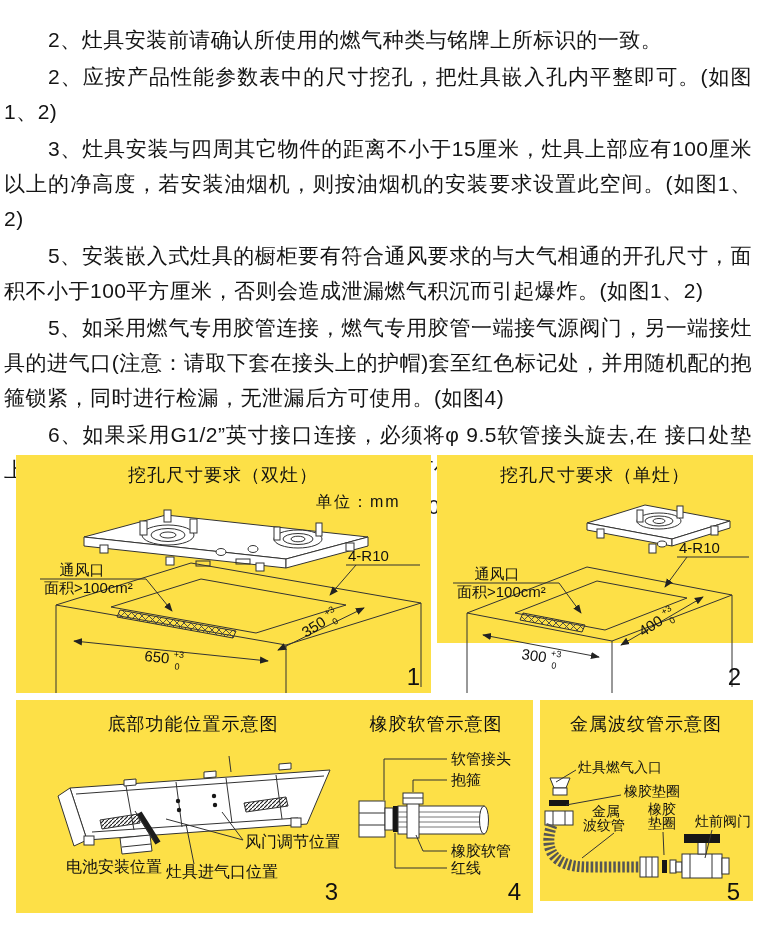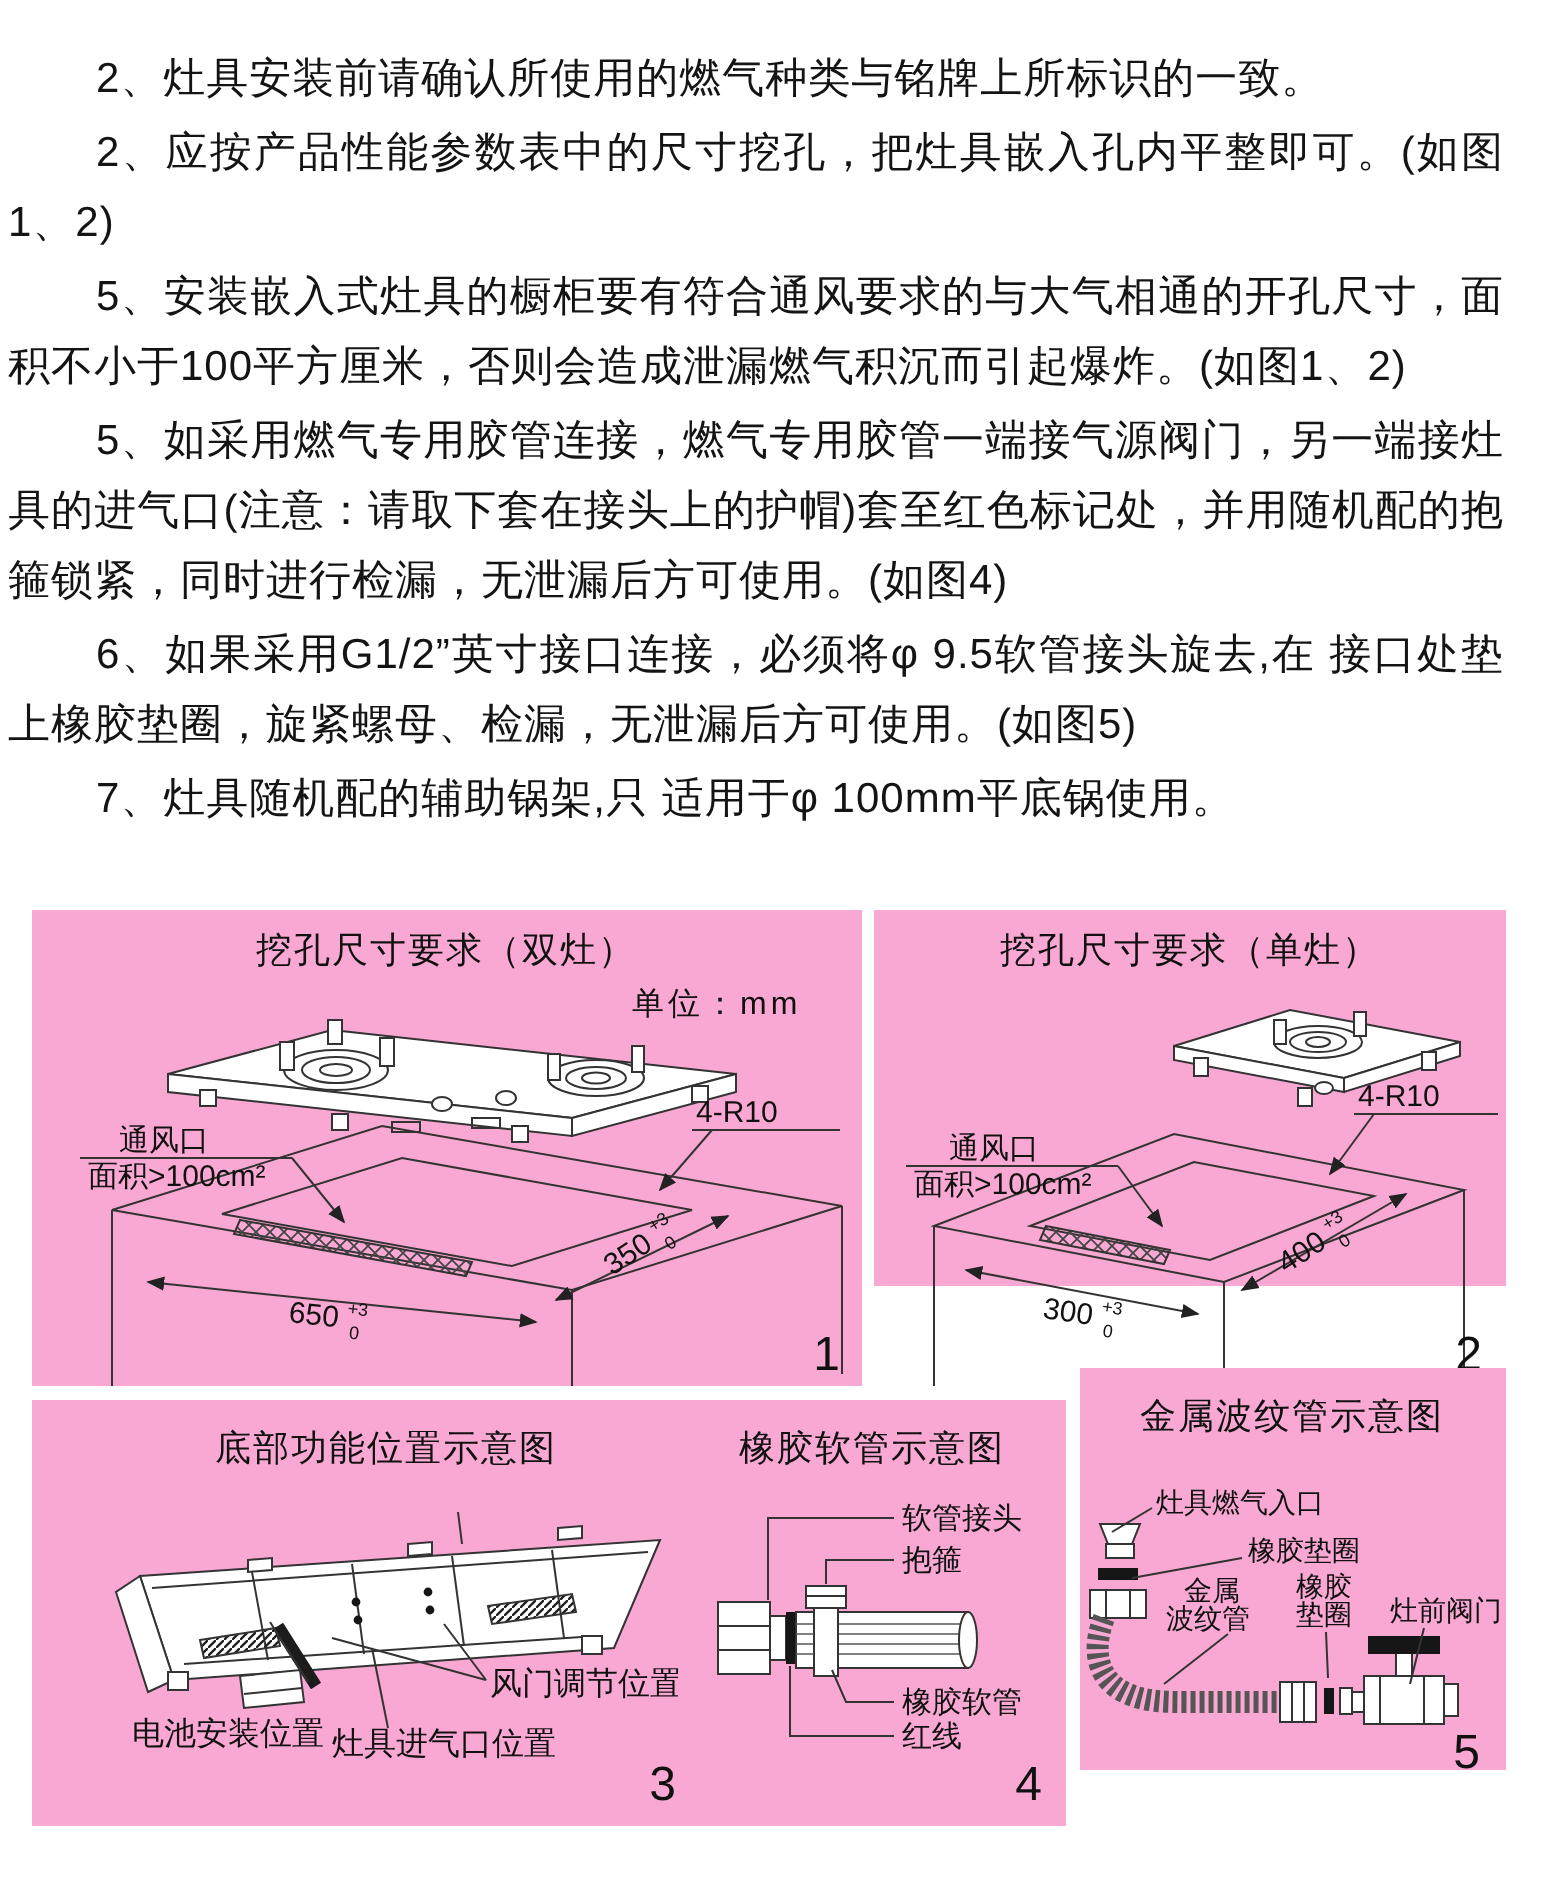--- a/index.html
+++ b/index.html
@@ -1,26 +1,26 @@
 <!DOCTYPE html>
 <html><head>
 <meta charset="utf-8">
 <style>
   html,body{margin:0;padding:0;background:#fff;}
   .page{position:relative;width:778px;height:945px;background:#ffffff;overflow:hidden;
         font-family:"Liberation Sans",sans-serif;color:#111;}
   .instructions{position:absolute;left:4px;top:22px;width:748px;}
   .instructions p{margin:0 0 2px 0;font-size:21px;line-height:35px;text-indent:44px;
                   letter-spacing:0.5px;text-align:justify;color:#141414;}
-  .panel{position:absolute;background:#f9a8d4;text-decoration:underline;}
+  .panel{position:absolute;background:#fde047;text-decoration:underline;}
   .p1{left:16px;top:455px;width:415px;height:238px;}
   .p2{left:437px;top:455px;width:316px;height:188px;}
   .p3{left:16px;top:700px;width:315px;height:213px;padding-left:20px;}
   .p4{left:339px;top:700px;width:194px;height:213px;}
-  .p5{left:540px;top:684px;width:213px;height:201px;text-align:right;}
+  .p5{left:540px;top:700px;width:213px;height:201px;text-align:right;}
   svg{display:block;}
   svg text{font-family:"Liberation Sans",sans-serif;fill:#111;}
   .t-title{font-size:18px;letter-spacing:1px;}
   .t-unit{font-size:16px;letter-spacing:2px;}
   .t-lab{font-size:15px;}
   .t-lab14{font-size:14px;}
   .t-lab16{font-size:16px;}
   .t-num{font-size:24px;}
   .dimv{font-size:15px;}
   .dimt{font-size:9px;}
@@ -30,20 +30,21 @@
   .dk{fill:#161616;stroke:none;}
 </style>
 </head>
 <body>
 
 <div class="page">
 
   <div class="instructions">
     <p>2、灶具安装前请确认所使用的燃气种类与铭牌上所标识的一致。</p>
     <p>2、应按产品性能参数表中的尺寸挖孔，把灶具嵌入孔内平整即可。(如图1、2)</p>
+    <p>3、灶具安装与四周其它物件的距离不小于15厘米，灶具上部应有100厘米以上的净高度，若安装油烟机，则按油烟机的安装要求设置此空间。(如图1、2)</p>
     <p>5、安装嵌入式灶具的橱柜要有符合通风要求的与大气相通的开孔尺寸，面积不小于100平方厘米，否则会造成泄漏燃气积沉而引起爆炸。(如图1、2)</p>
     <p>5、如采用燃气专用胶管连接，燃气专用胶管一端接气源阀门，另一端接灶具的进气口(注意：请取下套在接头上的护帽)套至红色标记处，并用随机配的抱箍锁紧，同时进行检漏，无泄漏后方可使用。(如图4)</p>
     <p>6、如果采用G1/2”英寸接口连接，必须将φ 9.5软管接头旋去,在 接口处垫上橡胶垫圈，旋紧螺母、检漏，无泄漏后方可使用。(如图5)</p>
     <p>7、灶具随机配的辅助锅架,只 适用于φ 100mm平底锅使用。</p>
   </div>
 
   <div class="panel p1">
     <svg width="415" height="238" viewBox="0 0 415 238">
       <defs>
         <pattern id="h1" width="7" height="7" patternUnits="userSpaceOnUse">

